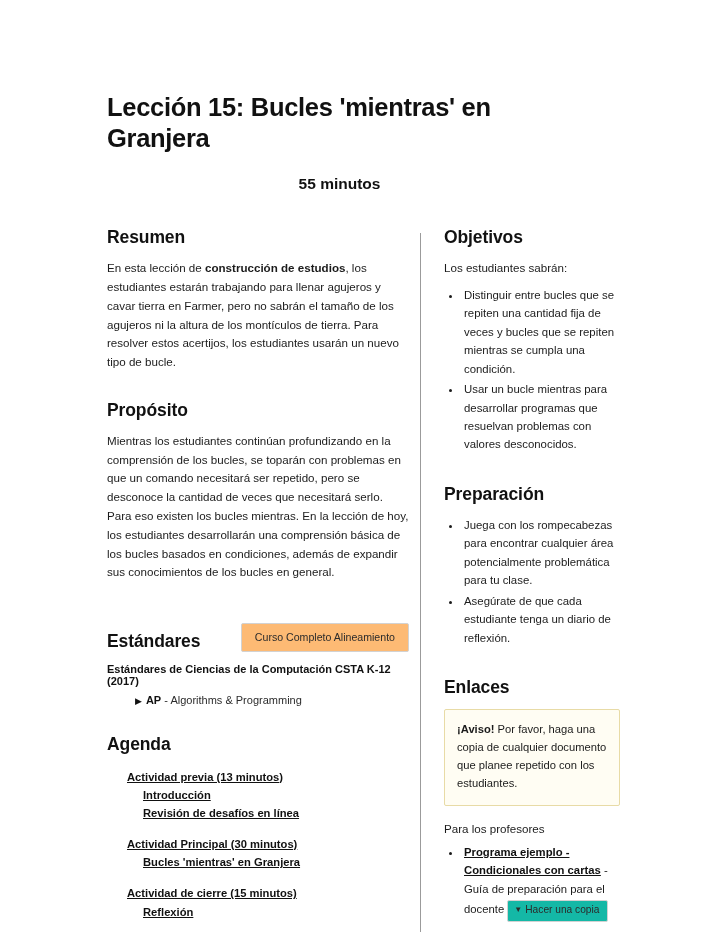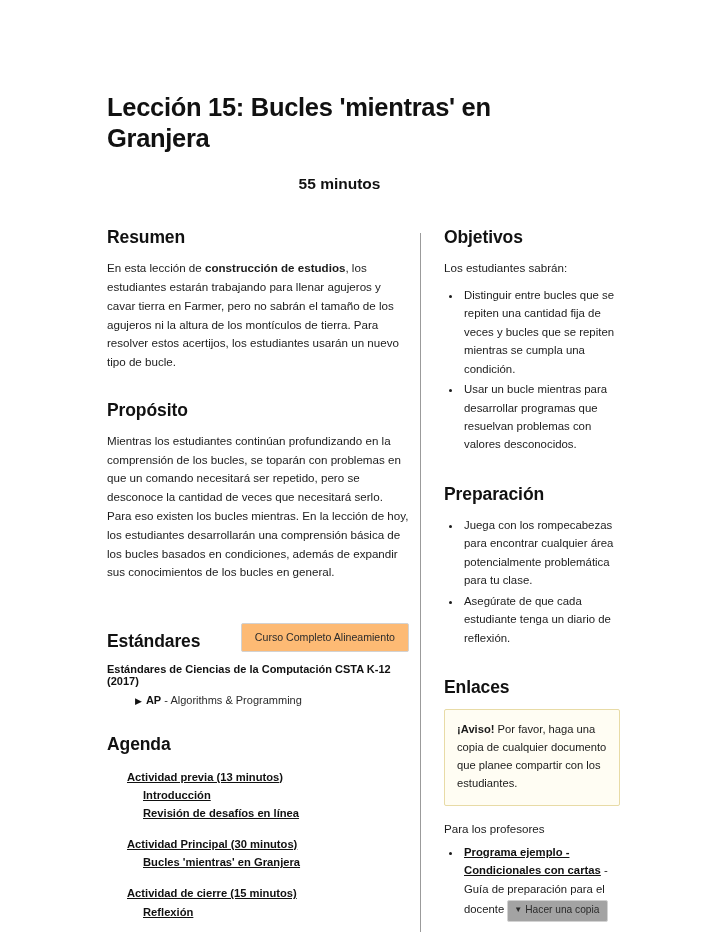--- a/index.html
+++ b/index.html
@@ -191,21 +191,21 @@
   }
   ul.link-list a {
     color: #111111;
     font-weight: bold;
     text-decoration: underline;
     cursor: pointer;
   }
   .copy-button {
     display: inline-block;
     border: 1px solid #d2d2d2;
-    background: #a3a3a3;
+    background: #14b8a6;
     border-radius: 2px;
     font-size: 10.2px;
     color: #2b2b2b;
     padding: 3px 8px 4px 6px;
     line-height: 1.25;
     white-space: nowrap;
     vertical-align: middle;
     cursor: pointer;
     margin-top: 2px;
     font-family: "Liberation Sans", sans-serif;
@@ -277,21 +277,21 @@
 
       <h2 class="section-head">Preparación</h2>
       <ul class="bullets">
         <li>Juega con los rompecabezas para encontrar cualquier área potencialmente problemática para tu clase.</li>
         <li>Asegúrate de que cada estudiante tenga un diario de reflexión.</li>
       </ul>
 
       <h2 class="section-head">Enlaces</h2>
 
       <div class="notice-box">
-        <p><b>¡Aviso!</b><span> Por favor, haga una copia de cualquier documento que planee compartir con los estudiantes.</span></p>
+        <p><b>¡Aviso!</b><span> Por favor, haga una copia de cualquier documento que planee repetido con los estudiantes.</span></p>
       </div>
 
       <div class="links-subhead">Para los profesores</div>
       <ul class="link-list">
         <li><a>Programa ejemplo - Condicionales con cartas</a><span> - Guía de preparación para el docente</span>
           <span class="copy-button"><span class="caret">▼</span><span>Hacer una copia</span></span>
         </li>
       </ul>
 
       <div class="links-subhead">Para los estudiantes</div>

